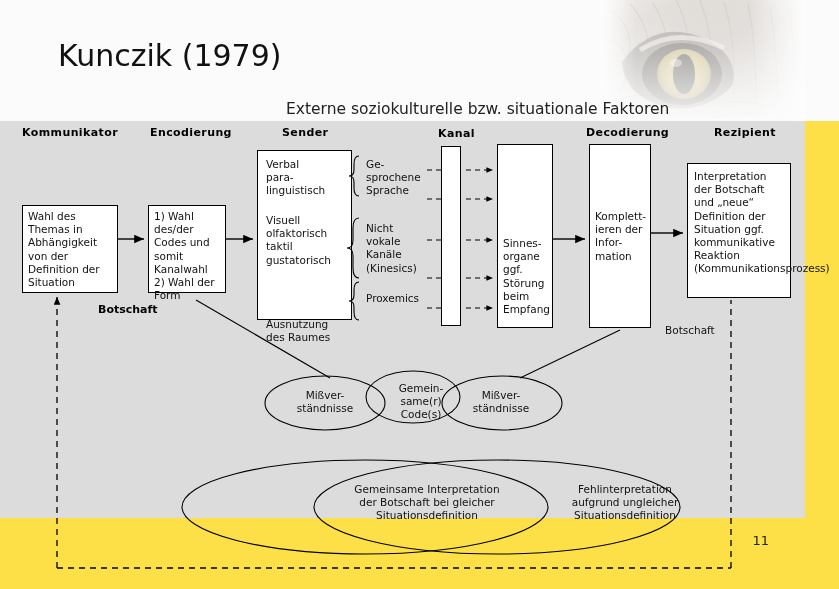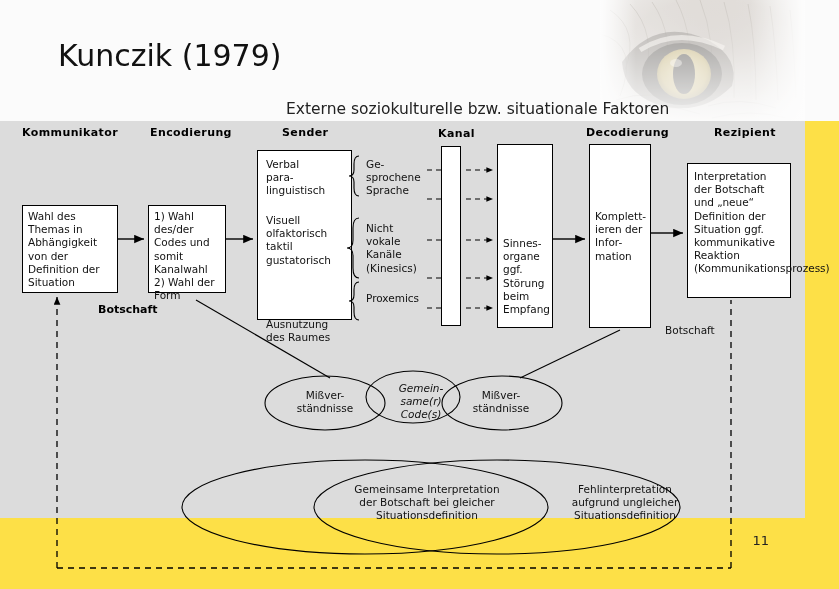--- a/index.html
+++ b/index.html
@@ -237,21 +237,21 @@
 Infor-
 mation</div>
 
   <div class="box" style="left:687px; top:163px; width:104px; height:135px; padding:6px 6px;">Interpretation der Botschaft und „neue“ Definition der Situation ggf. kommunikative Reaktion (Kommunikationsprozess)</div>
 
   <div class="botschaft-bold" style="left:98px; top:303px;">Botschaft</div>
   <div class="smalllabel" style="left:665px; top:324px;">Botschaft</div>
 
   <div class="ellipse-text" style="left:288px; top:389px; width:74px;">Mißver-
 ständnisse</div>
-  <div class="ellipse-text" style="left:388px; top:382px; width:66px;font-style:italic;">Gemein-
+  <div class="ellipse-text" style="left:388px; top:382px; width:66px;">Gemein-
 same(r)
 Code(s)</div>
   <div class="ellipse-text" style="left:464px; top:389px; width:74px;">Mißver-
 ständnisse</div>
 
   <div class="ellipse-text" style="left:337px; top:483px; width:180px;">Gemeinsame Interpretation
 der Botschaft bei gleicher
 Situationsdefinition</div>
   <div class="ellipse-text" style="left:552px; top:483px; width:146px;">Fehlinterpretation
 aufgrund ungleicher

